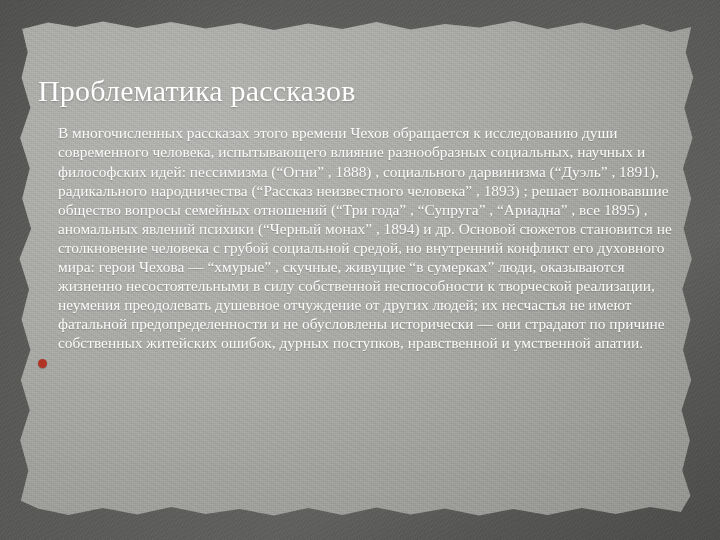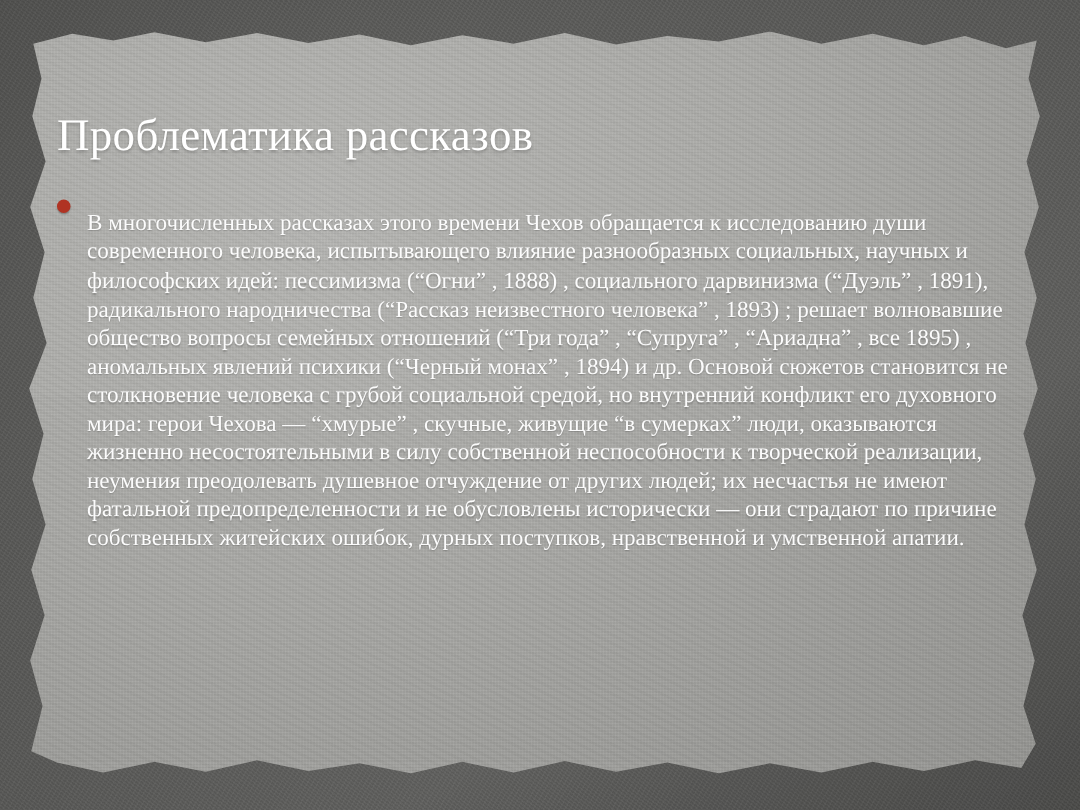--- a/index.html
+++ b/index.html
@@ -63,22 +63,22 @@
 
   #title{
     position:absolute;left:38px;top:54px;width:640px;
     font-family:"Liberation Serif", serif;
     font-size:30px;line-height:34px;font-weight:400;
     color:#ffffff;letter-spacing:.2px;white-space:nowrap;
     text-shadow:0 1px 2px rgba(0,0,0,0.22);
   }
 
   #body-block{
-    position:absolute;left:38px;top:124px;width:650px;
-    display:flex;align-items:flex-start;
+    position:absolute;left:38px;top:108px;width:650px;
+    display:flex;align-items:flex-end;
   }
   #bullet-dot{
     flex:0 0 auto;
     width:9px;height:9px;border-radius:50%;
     background:#b03323;
     margin-top:9px;margin-right:11px;
     box-shadow:0 1px 1px rgba(0,0,0,0.25);
   }
   #body-text{
     flex:1 1 auto;

